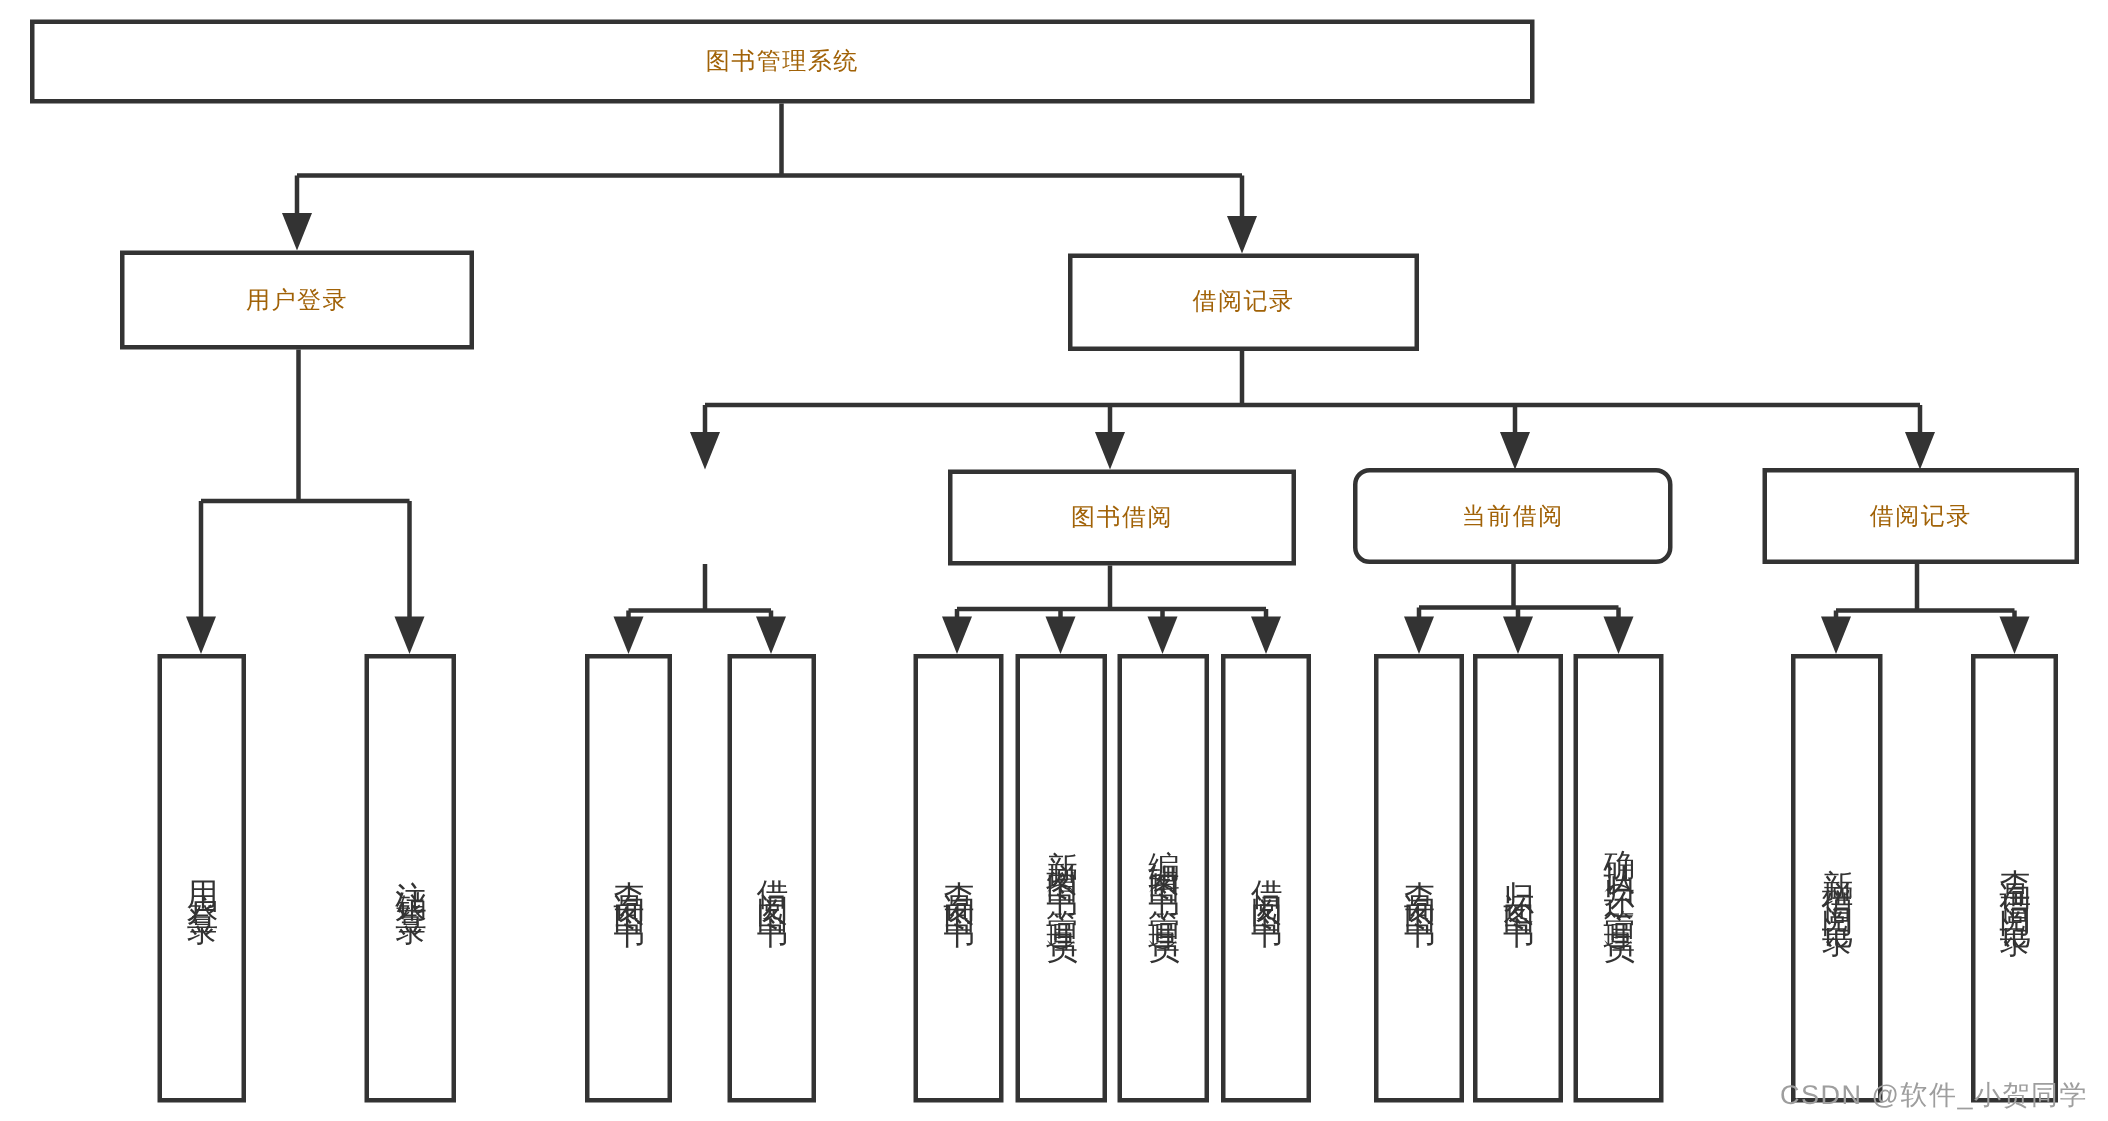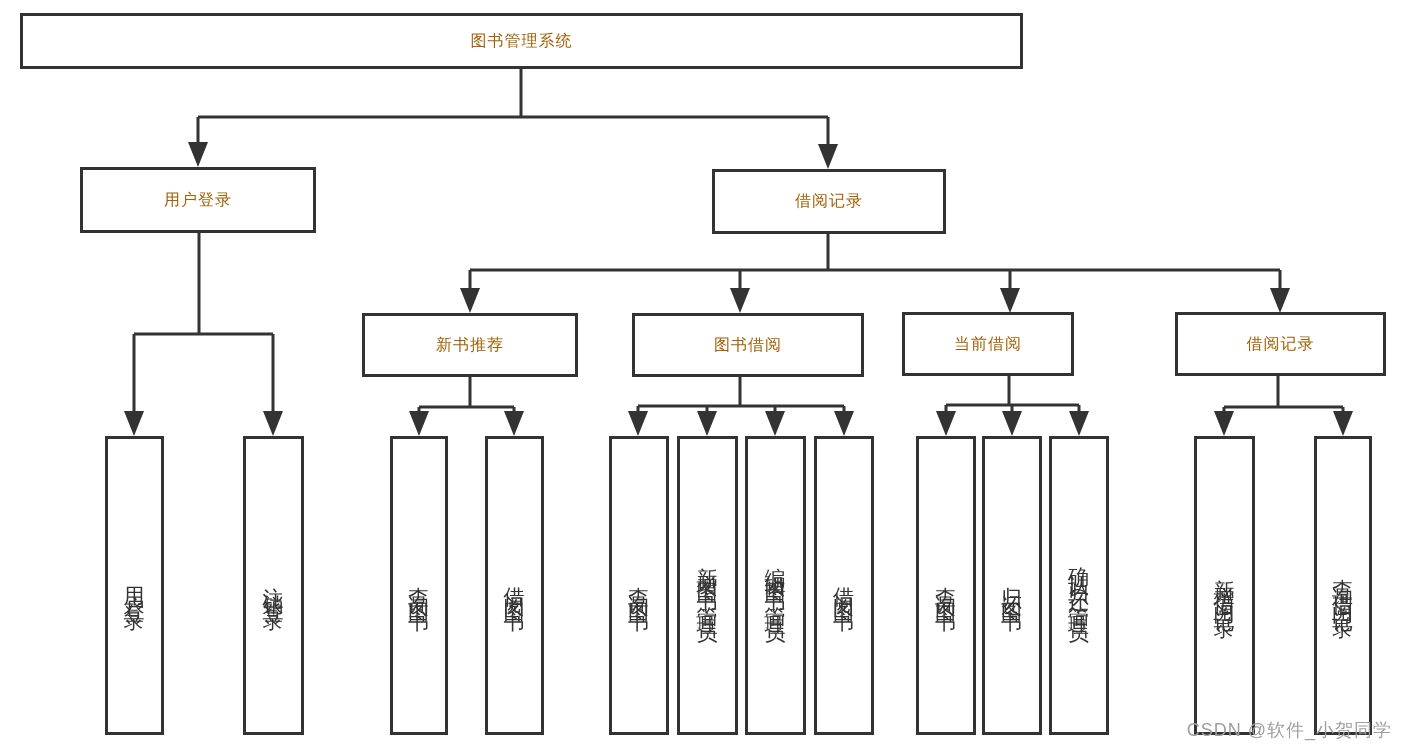--- a/index.html
+++ b/index.html
@@ -58,23 +58,22 @@
       <polygon points="1069,411 1089,411 1079,436" fill="#333333"></polygon>
       <polygon points="1214,411 1234,411 1224,436" fill="#333333"></polygon>
       <polygon points="1333,411 1353,411 1343,436" fill="#333333"></polygon>
     </svg>
 
   <div class="node" style="left:20px;top:13px;width:1003px;height:56px;">图书管理系统</div>
 
   <div class="node" style="left:80px;top:167px;width:236px;height:66px;">用户登录</div>
   <div class="node" style="left:712px;top:169px;width:234px;height:65px;">借阅记录</div>
 
-  <div class="node" style="left:362px;top:313px;width:216px;height:64px;">新书推荐</div>
   <div class="node" style="left:632px;top:313px;width:232px;height:64px;">图书借阅</div>
-  <div class="node" style="left:902px;top:312px;width:172px;height:64px;">当前借阅</div>
+  <div class="node" style="left:902px;top:312px;width:213px;height:64px;border-radius:11px;">当前借阅</div>
   <div class="node" style="left:1175px;top:312px;width:211px;height:64px;">借阅记录</div>
 
   <div class="leaf" style="left:105px;top:436px;width:59px;height:299px;">
     <span class="vtext">用户登录</span>
   </div>
   <div class="leaf" style="left:243px;top:436px;width:61px;height:299px;">
     <span class="vtext">注销登录</span>
   </div>
 
   <div class="leaf" style="left:390px;top:436px;width:58px;height:299px;">

